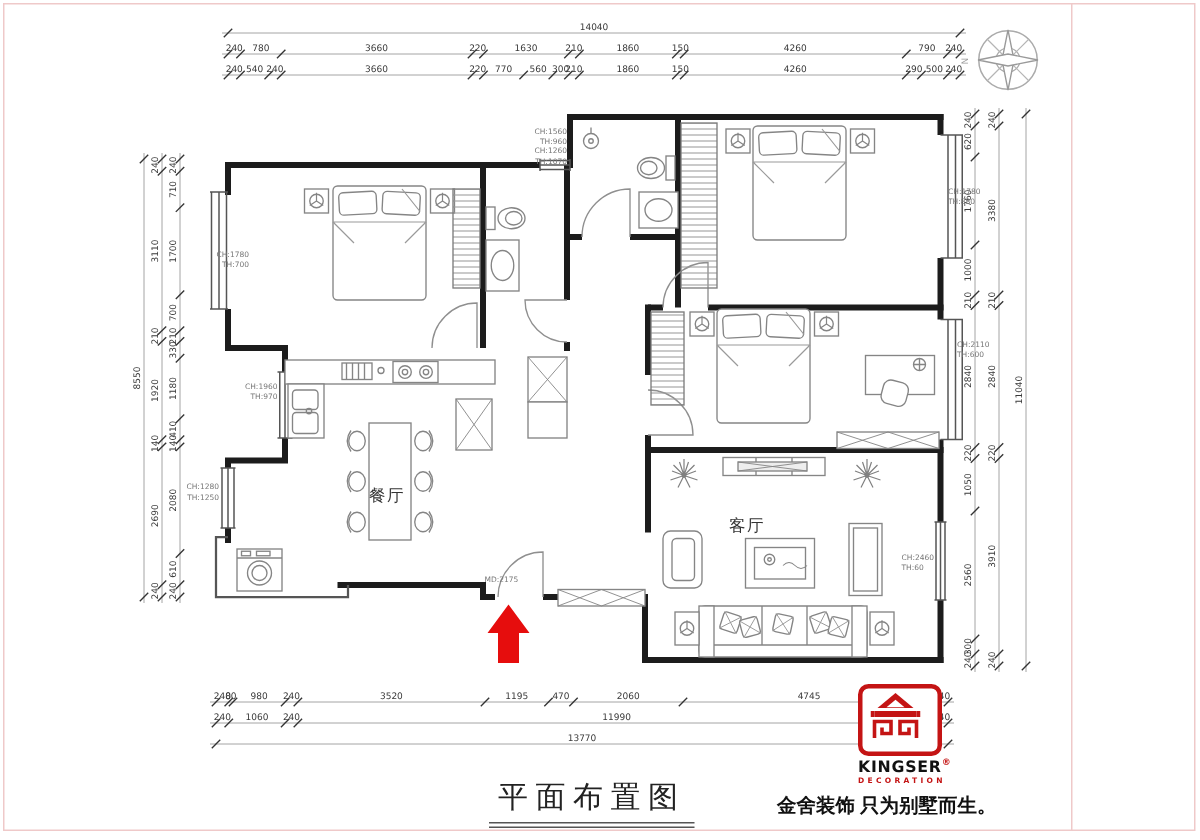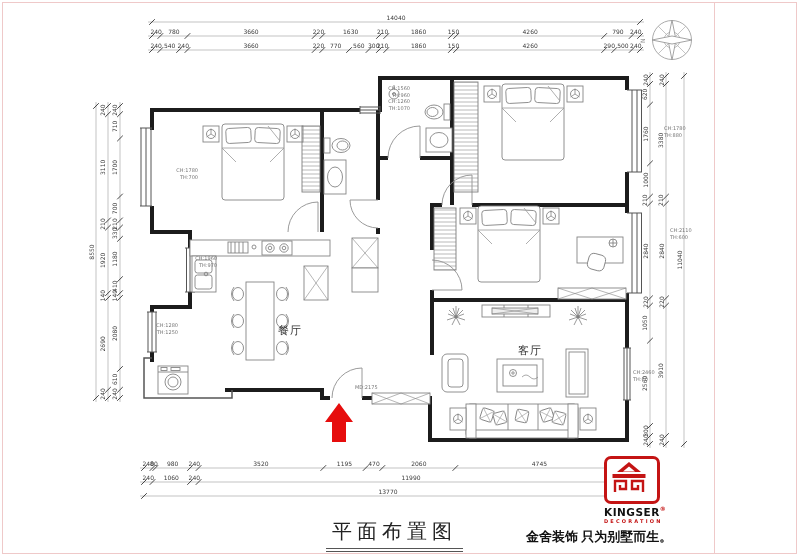--- a/index.html
+++ b/index.html
@@ -1,19 +1,19 @@
 <!DOCTYPE html>
 <html><head>
 <meta charset="utf-8">
 <style>
   html,body{margin:0;padding:0;background:#fff;}
   #stage{position:relative;width:800px;height:560px;background:#fff;overflow:hidden;
          font-family:"DejaVu Sans",sans-serif;}
   #plansvg{position:absolute;left:0;top:0;}
-  .ov{position:absolute;color:#333;padding-left:32px;}
+  .ov{position:absolute;color:#333;}
   .title{font-family:"Liberation Serif","DejaVu Serif",serif;font-size:20px;letter-spacing:5px;
          color:#222;border-bottom:4px double #555;padding:0 6px 3px 6px;}
   .slogan{font-family:"Liberation Serif","DejaVu Serif",serif;font-size:13px;font-weight:bold;color:#111;}
   .room-label{font-size:11px;color:#333;letter-spacing:1px;}
   .entry-label,.ann{font-size:5px;line-height:6.5px;color:#777;}
   .ann div{white-space:nowrap;}
   .logo{width:56px;text-align:center;}
   .logo-box{width:50px;height:42px;border:3px solid #c41414;border-radius:7px;background:#fff;
             margin:0 auto;position:relative;}
   .logo-brand{font-size:10.5px;font-weight:bold;color:#111;letter-spacing:0.5px;margin-top:1px;}
@@ -455,21 +455,21 @@
     <circle cx="21" cy="21" r="19.5" fill="none" stroke="#ababab" stroke-width="1"></circle>
     <circle cx="21" cy="21" r="8" fill="none" stroke="#ababab" stroke-width="0.8"></circle>
     <path d="M7,7 L21,21 M35,7 L21,21 M7,35 L21,21 M35,35 L21,21" stroke="#b5b5b5" stroke-width="0.8"></path>
     <path d="M21,1 L25,21 L21,41 L17,21 Z" fill="#fff" stroke="#9a9a9a" stroke-width="0.9"></path>
     <path d="M1,21 L21,17 L41,21 L21,25 Z" fill="#fff" stroke="#9a9a9a" stroke-width="0.9"></path>
     <text x="-6" y="24" font-size="6" fill="#9a9a9a" transform="rotate(-90 -6 24)">N</text>
   </g>
 </svg>
 
 <div class="ov title" style="left:326px;top:518px">平面布置图</div>
-<div class="ov slogan" style="left:494px;top:528px">金舍装饰 只为别墅而生。</div>
+<div class="ov slogan" style="left:518px;top:528px">金舍装饰 只为别墅而生。</div>
 <div class="ov room-label" style="left:246px;top:323px">餐厅</div>
 <div class="ov room-label" style="left:486px;top:343px">客厅</div>
 <div class="ov entry-label" style="left:323px;top:384px">MD:2175</div>
 <div id="annots">
       <div class="ov ann" style="left: 142px; top: 167px; width: 24px; text-align: right;">
         <div>CH:1780</div>
         <div>TH:700</div>
       </div>
       <div class="ov ann" style="left: 161px; top: 255px; width: 24px; text-align: right;">
         <div>CH:1960</div>

